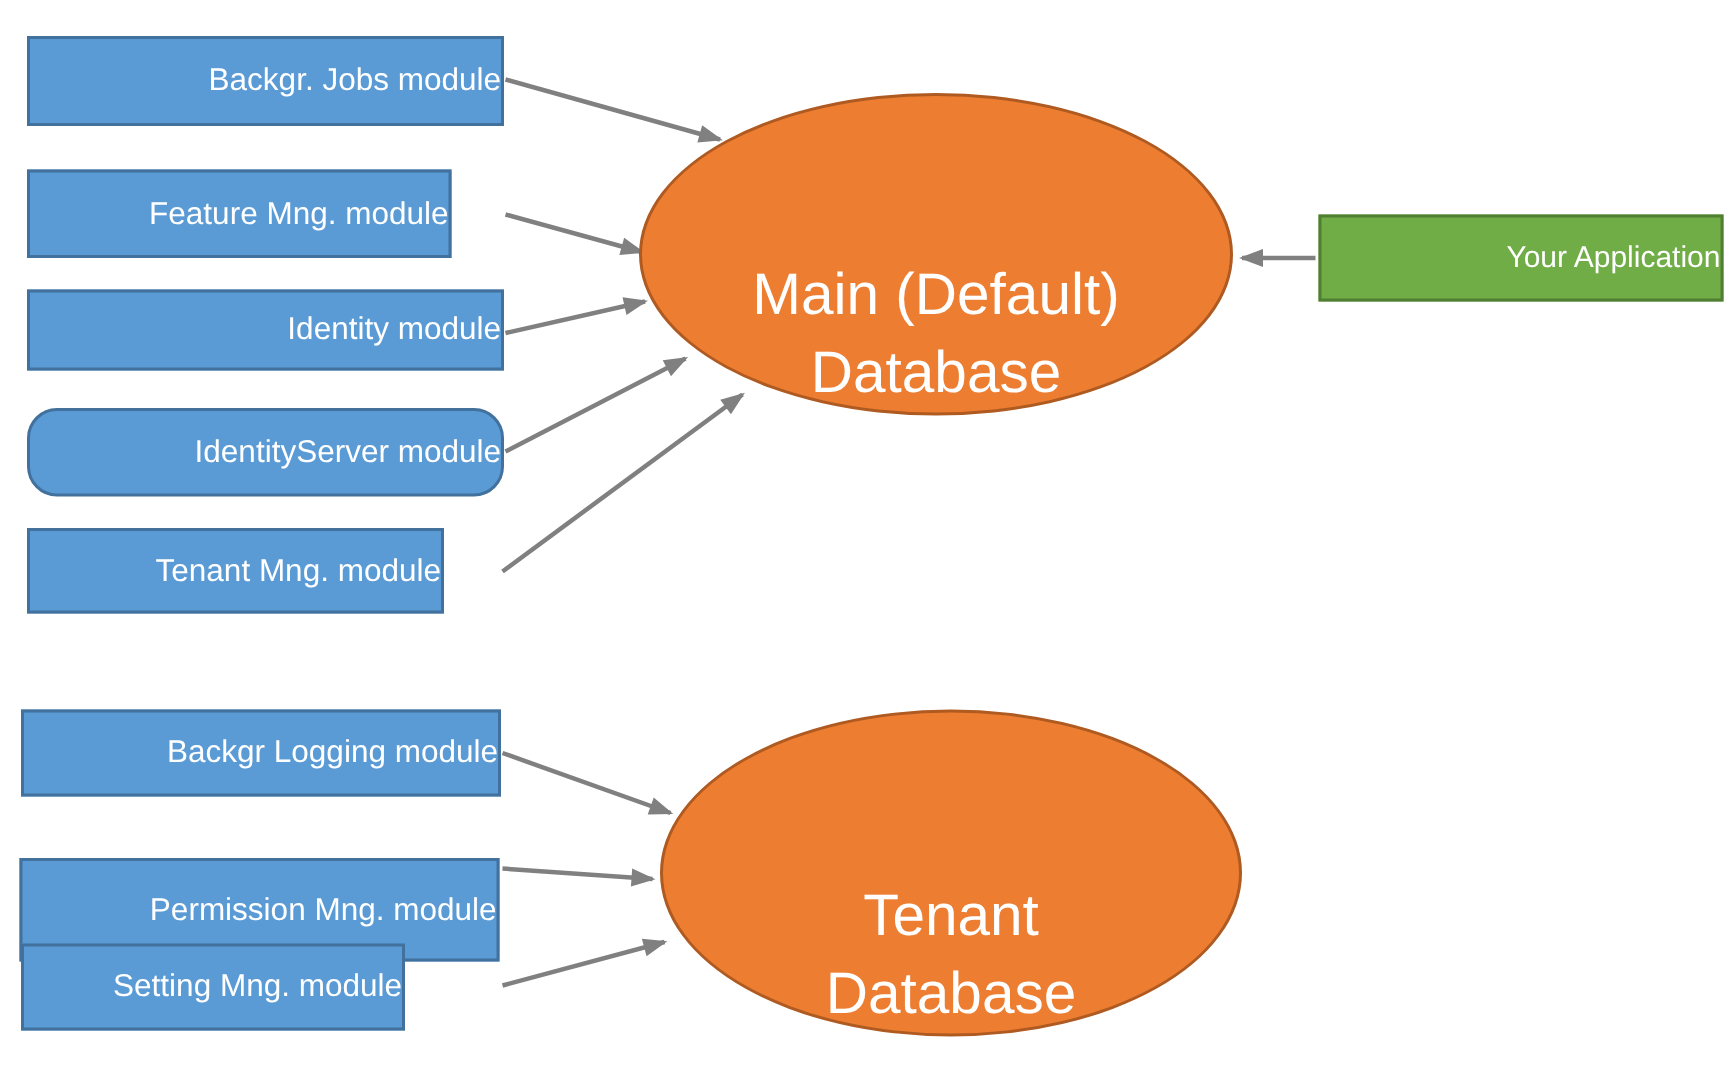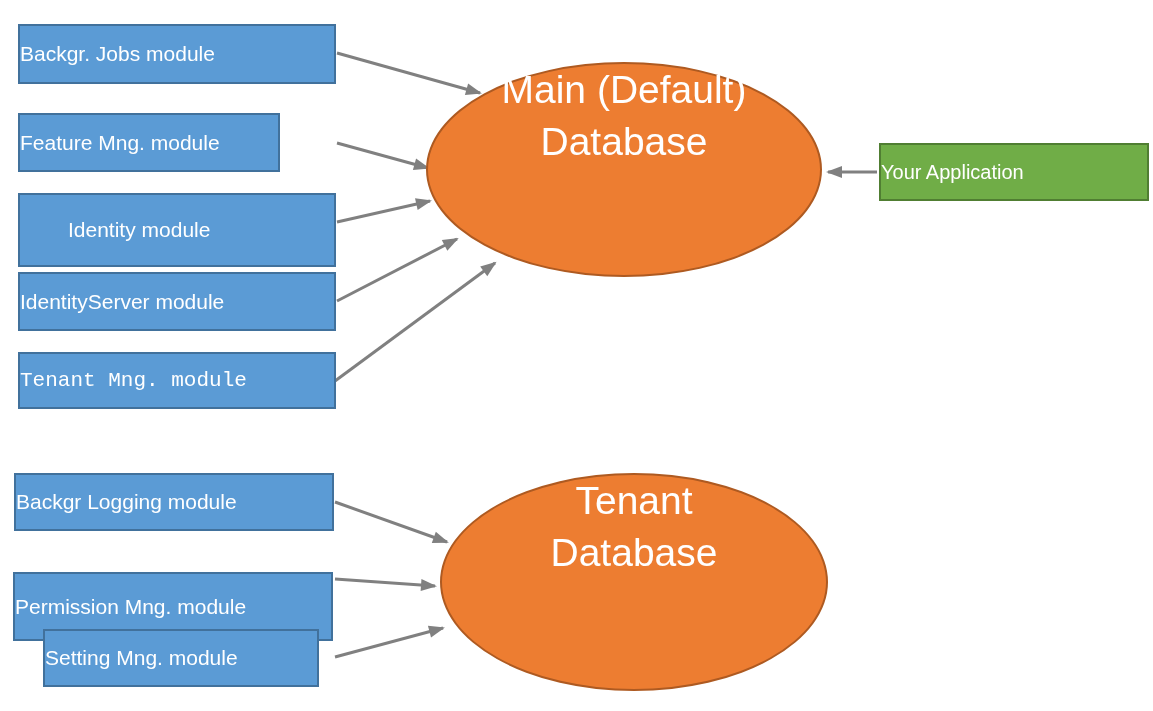--- a/index.html
+++ b/index.html
@@ -28,21 +28,21 @@
     fill: none;
   }
   .arrowhead-path {
     fill: var(--arrow, #808080);
   }
   .shape {
     position: absolute;
     box-sizing: border-box;
     display: flex;
     align-items: center;
-    justify-content: flex-start;
+    justify-content: flex-end;
     text-align: center;
     color: var(--label-text, #ffffff);
   }
   .module {
     background: var(--module-fill, #5B9BD5);
     border: 2px solid var(--module-border, #41719C);
     font-size: 21px;
   }
   .database {
     background: var(--database-fill, #ED7D31);
@@ -76,49 +76,49 @@
     <line class="arrow" x1="335" y1="381" x2="495" y2="263" marker-end="url(#ah)"></line>
     <line class="arrow" x1="877" y1="172" x2="828" y2="172" marker-end="url(#ah)"></line>
     <line class="arrow" x1="335" y1="502" x2="447" y2="542" marker-end="url(#ah)"></line>
     <line class="arrow" x1="335" y1="579" x2="435" y2="586" marker-end="url(#ah)"></line>
     <line class="arrow" x1="335" y1="657" x2="443" y2="628" marker-end="url(#ah)"></line>
   </svg>
 
   <div class="shape module" style="left:18px; top:24px; width:318px; height:60px;">
     <span>Backgr. Jobs module</span>
   </div>
-  <div class="shape module" style="left:18px; top:113px; width:262px; height:59px;">
+  <div class="shape module" style="left:18px; top:113px; width:283px; height:59px;">
     <span>Feature Mng. module</span>
   </div>
-  <div class="shape module" style="left:18px; top:193px; width:318px; height:74px;padding-left:48px;">
+  <div class="shape module" style="left:18px; top:193px; width:318px; height:54px;padding-left:48px;">
     <span>Identity module</span>
   </div>
-  <div class="shape module" style="left:18px; top:272px; width:318px; height:59px;">
+  <div class="shape module" style="left:18px; top:272px; width:318px; height:59px;border-radius:20px;">
     <span>IdentityServer module</span>
   </div>
-  <div class="shape module" style="left:18px; top:352px; width:318px; height:57px;font-family:Liberation Mono, monospace;">
+  <div class="shape module" style="left:18px; top:352px; width:278px; height:57px;">
     <span>Tenant Mng. module</span>
   </div>
 
   <div class="shape database" style="left:426px; top:62px; width:396px; height:215px;">
     <span>Main (Default)</span>
     <span>Database</span>
   </div>
 
   <div class="shape app" style="left:879px; top:143px; width:270px; height:58px;">
     <span>Your Application</span>
   </div>
 
   <div class="shape module" style="left:14px; top:473px; width:320px; height:58px;">
     <span>Backgr Logging module</span>
   </div>
   <div class="shape module" style="left:13px; top:572px; width:320px; height:69px;">
     <span>Permission Mng. module</span>
   </div>
-  <div class="shape module" style="left:14px; top:629px; width:276px; height:58px;margin-left:29px;">
+  <div class="shape module" style="left:14px; top:629px; width:256px; height:58px;">
     <span>Setting Mng. module</span>
   </div>
 
   <div class="shape database" style="left:440px; top:473px; width:388px; height:218px;">
     <span>Tenant</span>
     <span>Database</span>
   </div>
 
 </div>
 

